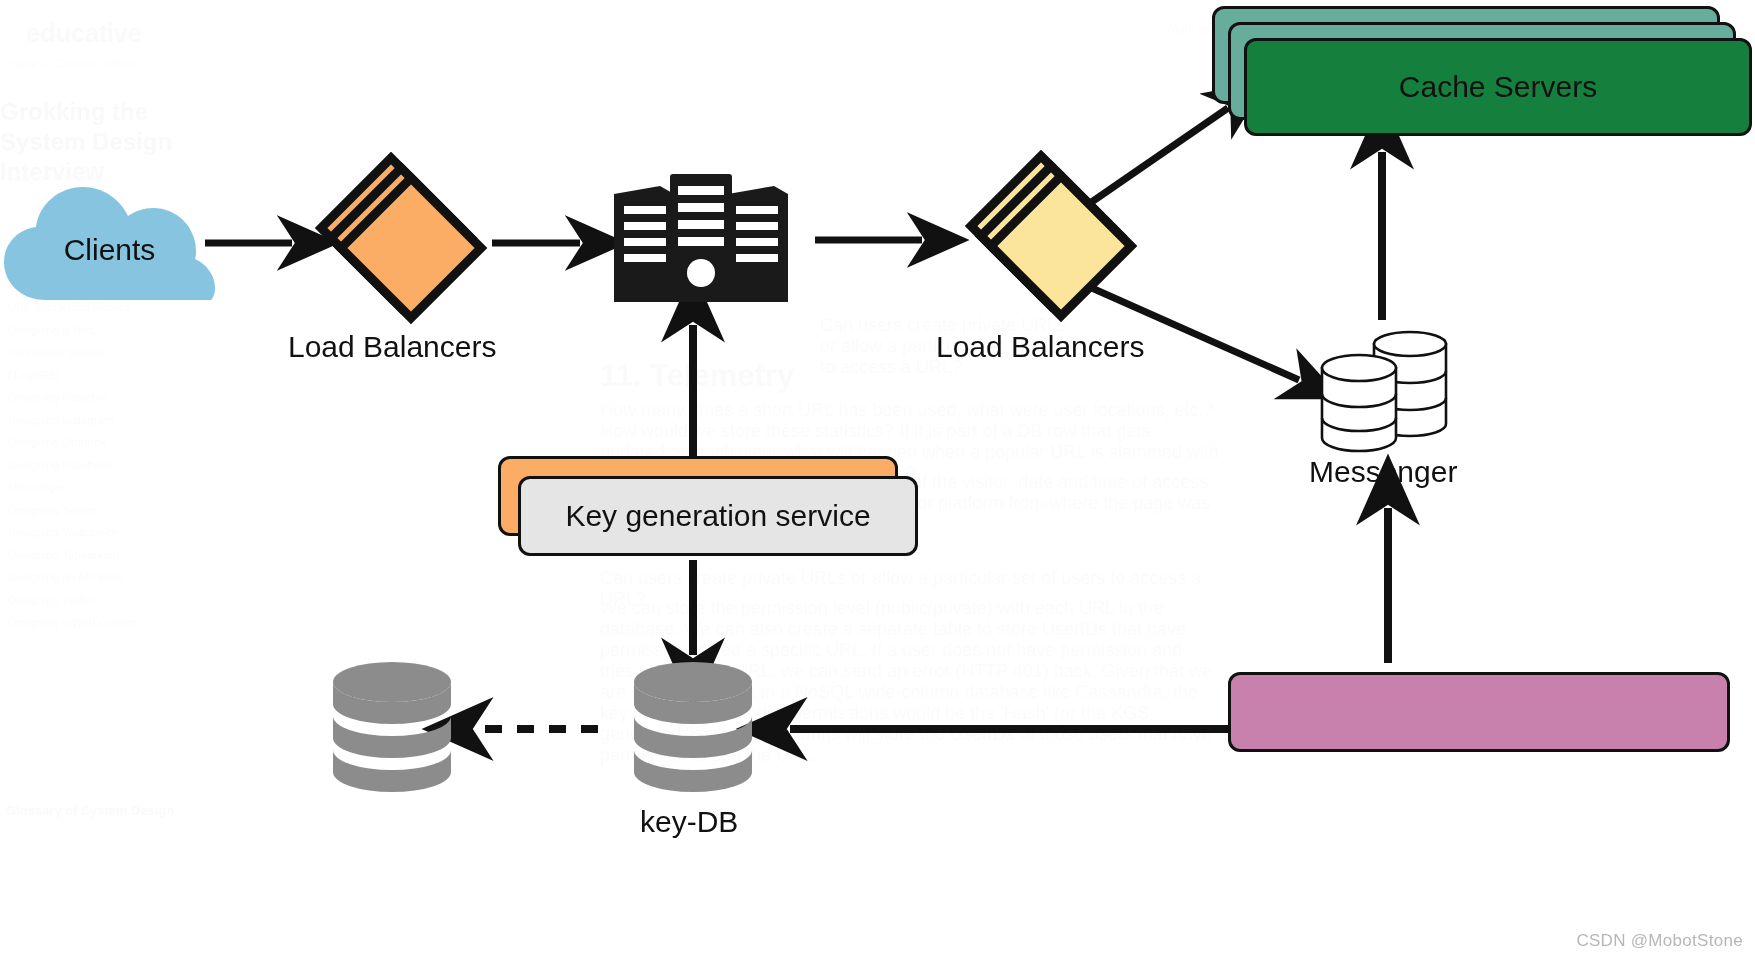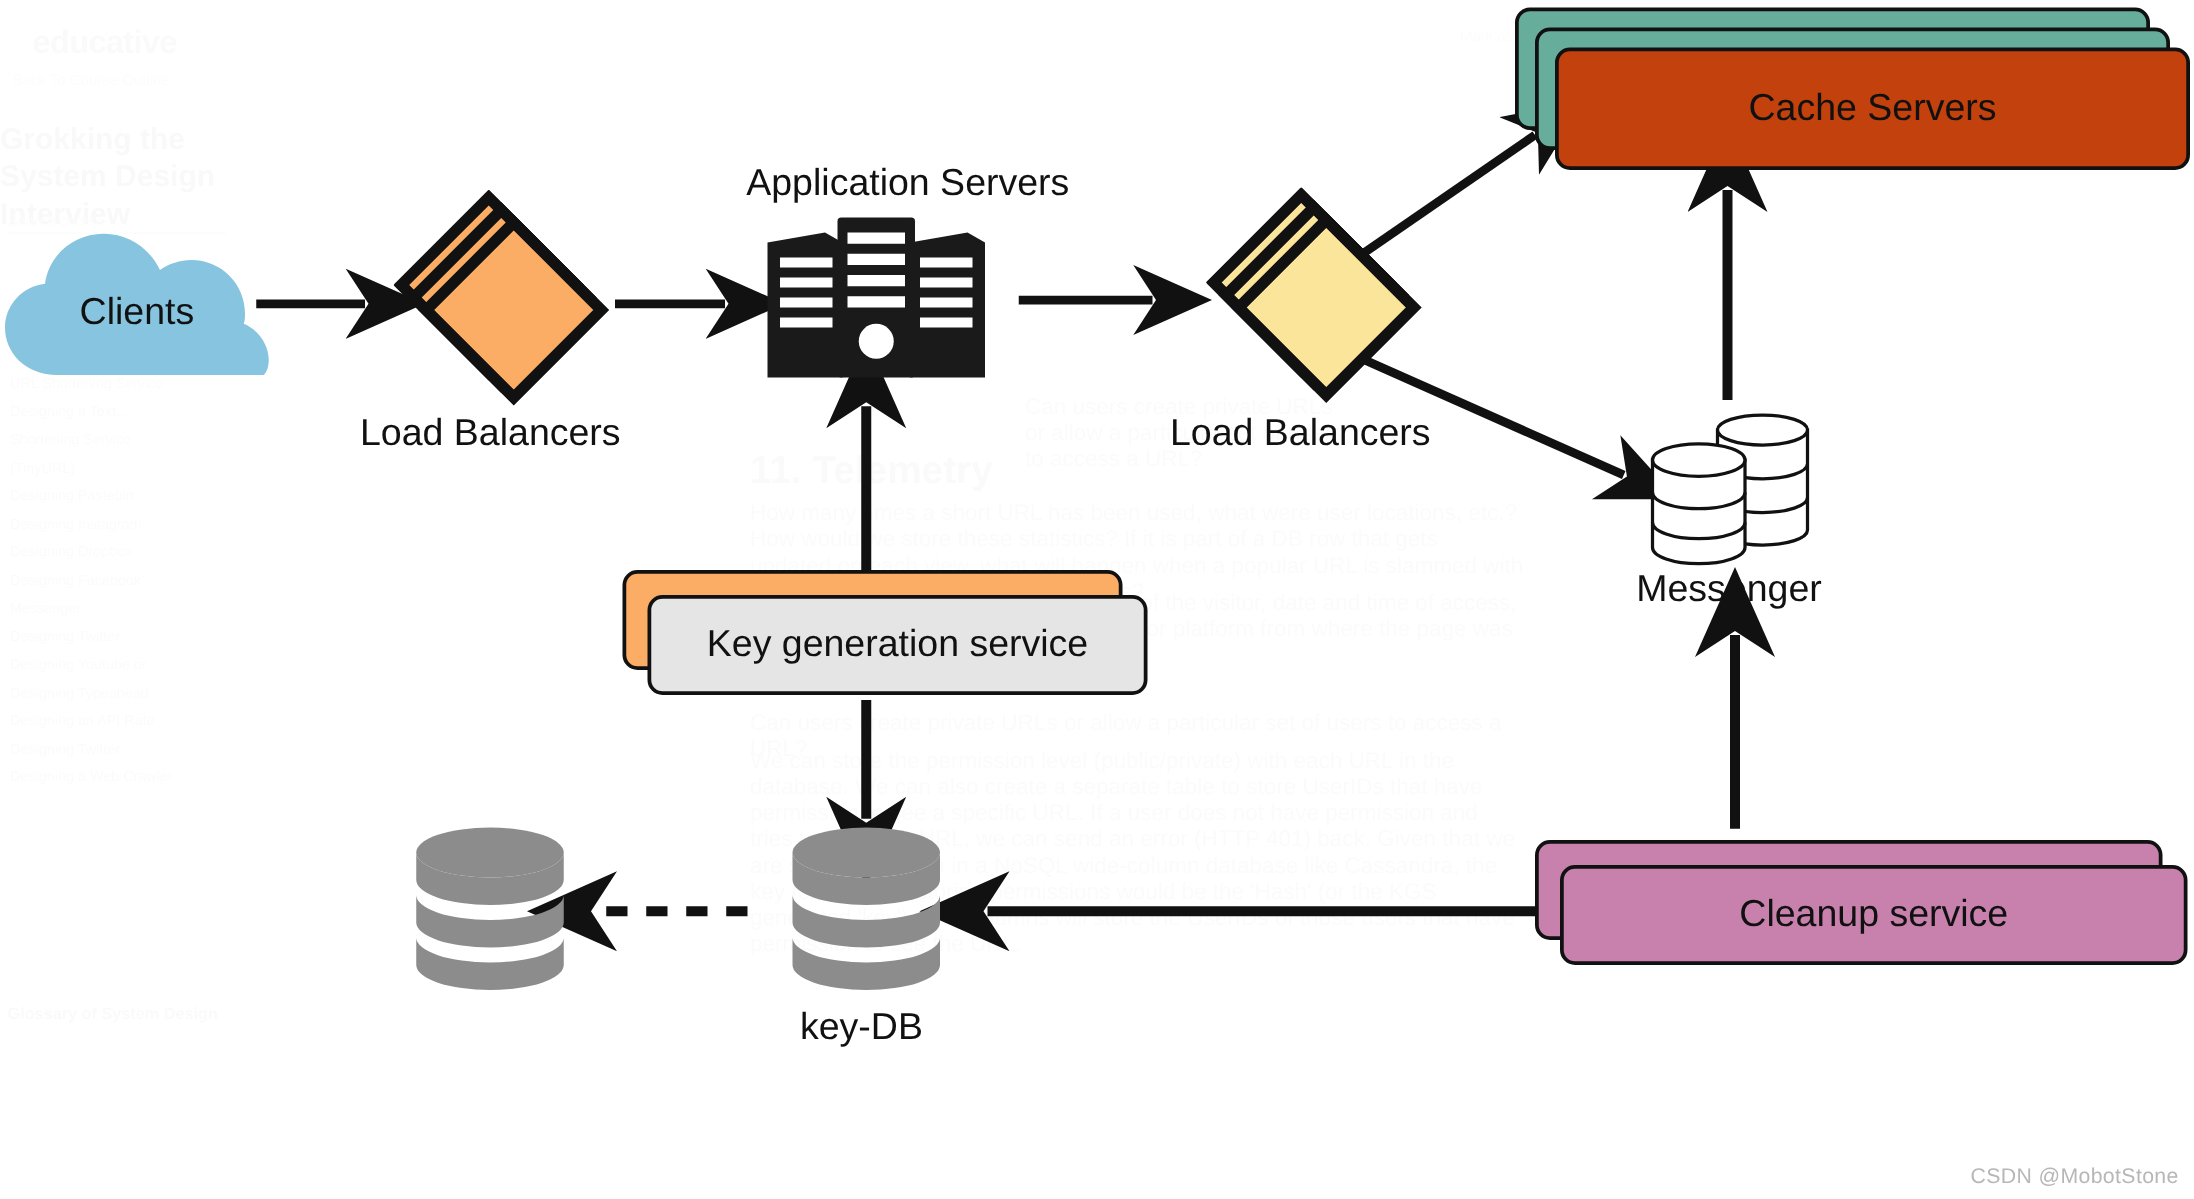--- a/index.html
+++ b/index.html
@@ -259,21 +259,20 @@
     <svg width="180" height="186" viewBox="0 0 180 186">
       <g stroke="#111111" stroke-width="9" stroke-linejoin="miter" fill="#FBAD66">
         <path d="M76,6 L146,76 L76,146 L6,76 Z"></path>
         <path d="M86,16 L156,86 L86,156 L16,86 Z"></path>
         <path d="M96,26 L166,96 L96,166 L26,96 Z"></path>
       </g>
     </svg>
   </div>
   <div class="label" style="left:288px; top:330px;">Load Balancers</div>
 
-  <div class="label" style="left:597px; top:130px;">Application Servers</div>
   <div class="servers-wrap">
     <svg width="186" height="132" viewBox="0 0 186 132">
 
       <path d="M6,22 L52,14 L66,22 L66,130 L6,130 Z" fill="#1A1A1A"></path>
       <rect x="16" y="34" width="42" height="8" fill="#ffffff"></rect>
       <rect x="16" y="50" width="42" height="8" fill="#ffffff"></rect>
       <rect x="16" y="66" width="42" height="8" fill="#ffffff"></rect>
       <rect x="16" y="82" width="42" height="8" fill="#ffffff"></rect>
 
       <path d="M120,22 L166,14 L180,22 L180,130 L120,130 Z" fill="#1A1A1A"></path>
@@ -298,21 +297,21 @@
         <path d="M86,16 L156,86 L86,156 L16,86 Z"></path>
         <path d="M96,26 L166,96 L96,166 L26,96 Z"></path>
       </g>
     </svg>
   </div>
   <div class="label" style="left:936px; top:330px;">Load Balancers</div>
 
   <div class="boxstack" style="left:1212px; top:6px; width:540px; height:130px;">
     <div class="layer" style="left:0px;   top:0px;  width:508px; height:98px; background:#66AE9B;"></div>
     <div class="layer" style="left:16px;  top:16px; width:508px; height:98px; background:#66AE9B;"></div>
-    <div class="layer front" style="left:32px; top:32px; width:508px; height:98px; background:#c2410c;">
+    <div class="layer front" style="left:32px; top:32px; width:508px; height:98px; background:#15803d;">
       <span>Cache Servers</span>
     </div>
   </div>
 
   <div class="dbcluster" style="left:1318px; top:326px;">
     <svg width="132" height="128" viewBox="0 0 132 128">
 
       <g fill="#ffffff" stroke="#111111" stroke-width="2.6">
         <path d="M56,18 L56,98 A36,12 0 0 0 128,98 L128,18 Z"></path>
         <ellipse cx="92" cy="18" rx="36" ry="12"></ellipse>
@@ -332,23 +331,20 @@
 
   <div class="boxstack" style="left:498px; top:456px; width:420px; height:100px;">
     <div class="layer" style="left:0px;  top:0px;  width:400px; height:80px; background:#FBAD66;"></div>
     <div class="layer front" style="left:20px; top:20px; width:400px; height:80px; background:#e5e5e5;">
       <span>Key generation service</span>
     </div>
   </div>
 
   <div class="boxstack" style="left:1228px; top:672px; width:522px; height:100px;">
     <div class="layer" style="left:0px;  top:0px;  width:502px; height:80px; background:#C781AC;"></div>
-    <div class="layer front" style="left:20px; top:20px; width:502px; height:80px; background:#C781AC;">
-      <span>Cleanup service</span>
-    </div>
   </div>
 
   <div class="keydb" style="left:329px; top:660px;">
     <svg width="126" height="138" viewBox="0 0 126 138">
       <g fill="#8C8C8C">
         <ellipse cx="63" cy="22" rx="59" ry="20"></ellipse>
         <path d="M4,22 L4,44 A59,20 0 0 0 122,44 L122,22 A59,20 0 0 1 4,22 Z"></path>
         <path d="M4,56 L4,78 A59,20 0 0 0 122,78 L122,56 A59,20 0 0 1 4,56 Z"></path>
         <path d="M4,90 L4,112 A59,20 0 0 0 122,112 L122,90 A59,20 0 0 1 4,90 Z"></path>
       </g>

